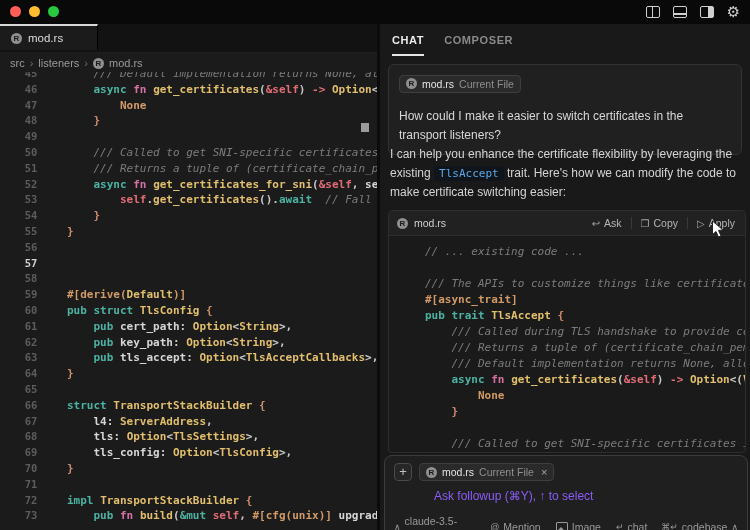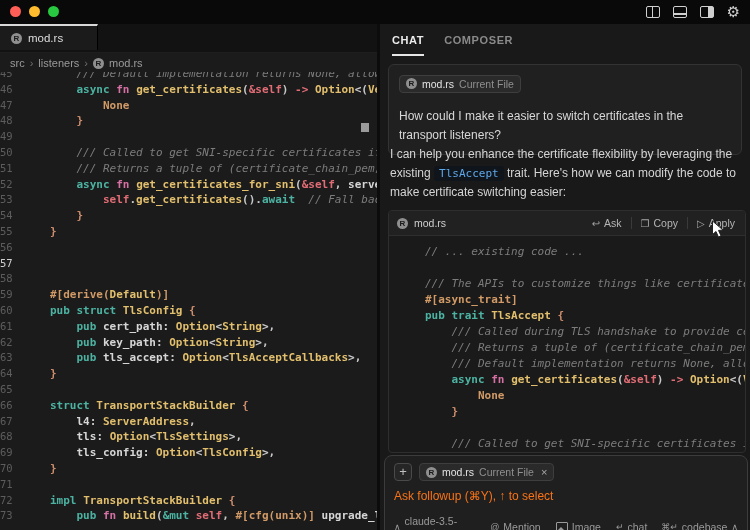--- a/index.html
+++ b/index.html
@@ -29,21 +29,21 @@
   .rust-icon{width:11px;height:11px;border-radius:50%;background:#8f8f8f;color:#1b1b1b;font-size:8px;font-weight:bold;
        display:inline-flex;align-items:center;justify-content:center;flex:none;}
   .tab-label{color:#dcdcdc;font-size:11.5px;}
   .breadcrumbs{height:20px;display:flex;align-items:center;gap:5px;padding-left:10px;background:#1b1b1b;
        color:#9a9a9a;font-size:11px;}
   .crumb-sep{color:#6f6f6f;}
   .editor{position:absolute;top:48px;left:0;right:0;bottom:0;overflow:hidden;}
   .editor-lines{position:absolute;top:-6px;left:0;right:0;}
   .code-line{display:flex;height:15.8px;line-height:15.8px;white-space:pre;
        font-family:"DejaVu Sans Mono","Liberation Mono",monospace;font-size:11px;font-weight:600;}
-  .gutter{width:28px;flex:none;text-align:left;color:#5d5d5d;font-size:10.5px;font-weight:400;}
+  .gutter{width:28px;flex:none;text-align:center;color:#5d5d5d;font-size:10.5px;font-weight:700;margin-left:17px;}
   .gutter.current{color:#d0d0d0;}
   .code-text{margin-left:22px;overflow:hidden;}
   
   .t-kw{color:#4cb3a2;}
   .t-fnkw{color:#d670a5;}
   .t-ty{color:#e2bf6d;}
   .t-lit{color:#d19a66;}
   .t-self{color:#e06c75;}
   .t-op{color:#e06c75;}
   .t-pu{color:#c8c8c8;}
@@ -78,21 +78,21 @@
   .action .a-icon{font-size:10px;color:#a5a5a5;}
   .act-sep{width:1px;height:12px;background:#3a3a3a;margin:0 7px;}
   .code-card-body{padding:8px 0 0 14px;}
   .code-card-body .code-line{height:16px;line-height:16px;}
   .pointer-cursor{position:absolute;left:331px;top:196px;z-index:5;}
   .input-card{position:absolute;left:4px;right:2px;top:431px;height:110px;background:#1f1f1f;
        border:1px solid #3c3c3c;border-radius:8px;padding:7px 9px;box-sizing:border-box;}
   .input-row1{display:flex;gap:7px;align-items:center;}
   .plus-btn{width:18px;height:18px;border:1px solid #4a4a4a;border-radius:4px;background:#262626;
        color:#c0c0c0;font-size:13px;line-height:16px;text-align:center;box-sizing:border-box;}
-  .placeholder{margin-top:8px;color:#f97316;font-size:12px;}
+  .placeholder{margin-top:8px;color:#8b5cf6;font-size:12px;margin-left:40px;}
   .input-footer{margin-top:12px;display:flex;align-items:center;gap:15px;color:#9a9a9a;font-size:10.5px;}
   .foot-item{display:flex;align-items:center;gap:4px;}
   .foot-icon{font-size:9px;color:#9a9a9a;}
   .img-icon{width:10px;height:8px;border:1px solid #9a9a9a;border-radius:1px;position:relative;display:inline-block;}
   .img-icon::after{content:"";position:absolute;left:1px;bottom:1px;width:0;height:0;
        border-left:3px solid transparent;border-right:3px solid transparent;border-bottom:3px solid #9a9a9a;}
   .foot-right{margin-left:auto;display:flex;gap:14px;align-items:center;}
 </style>
 </head>
 <body>

